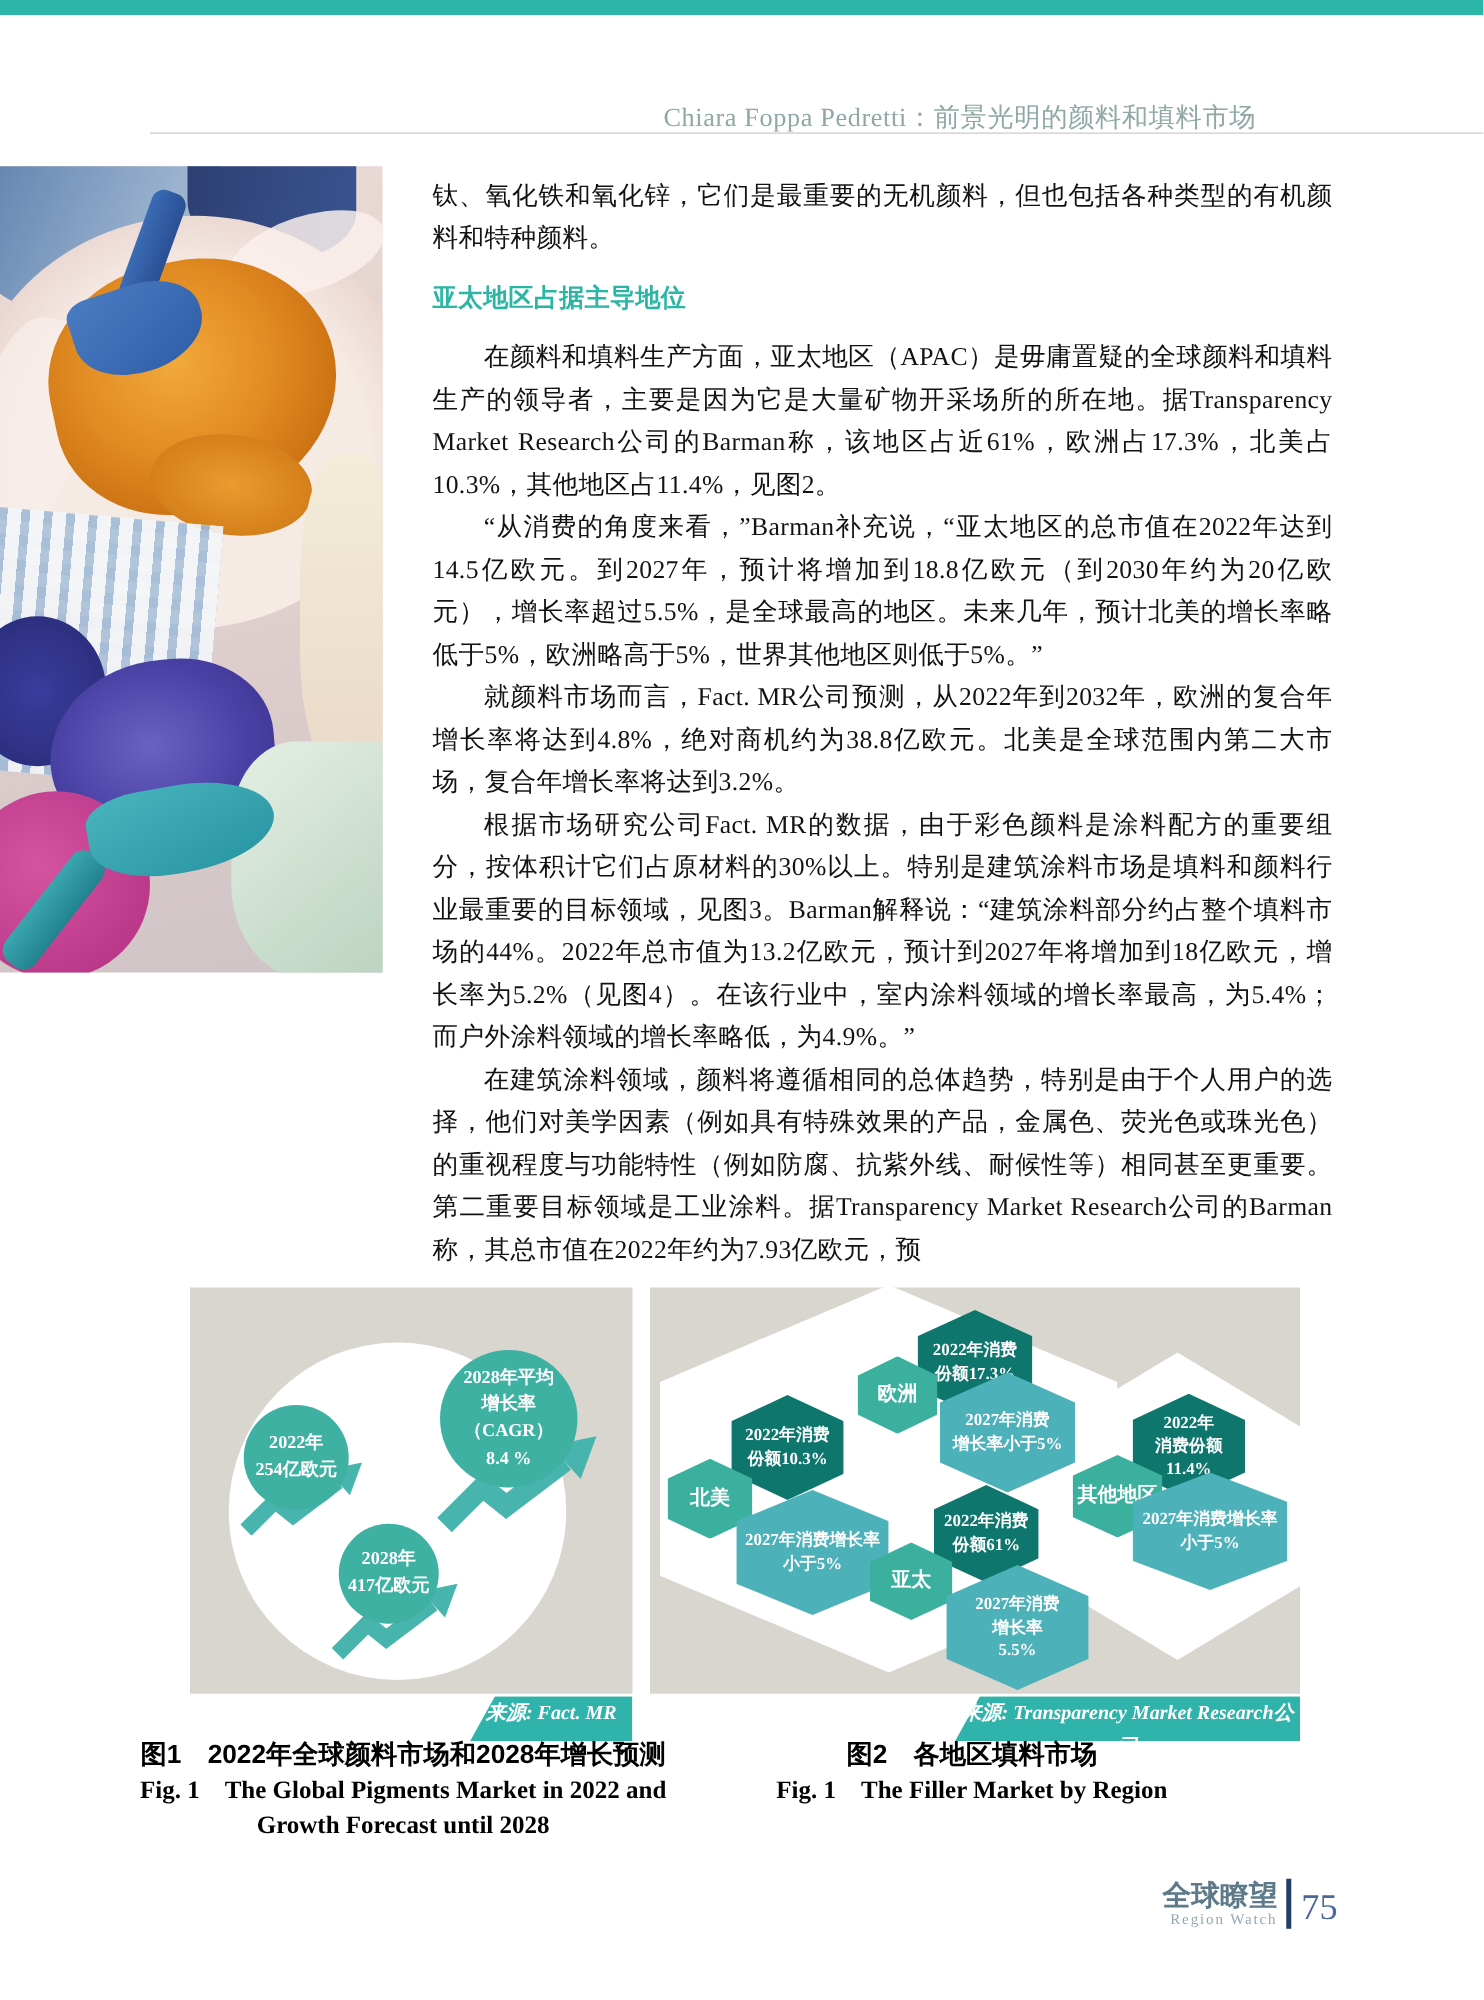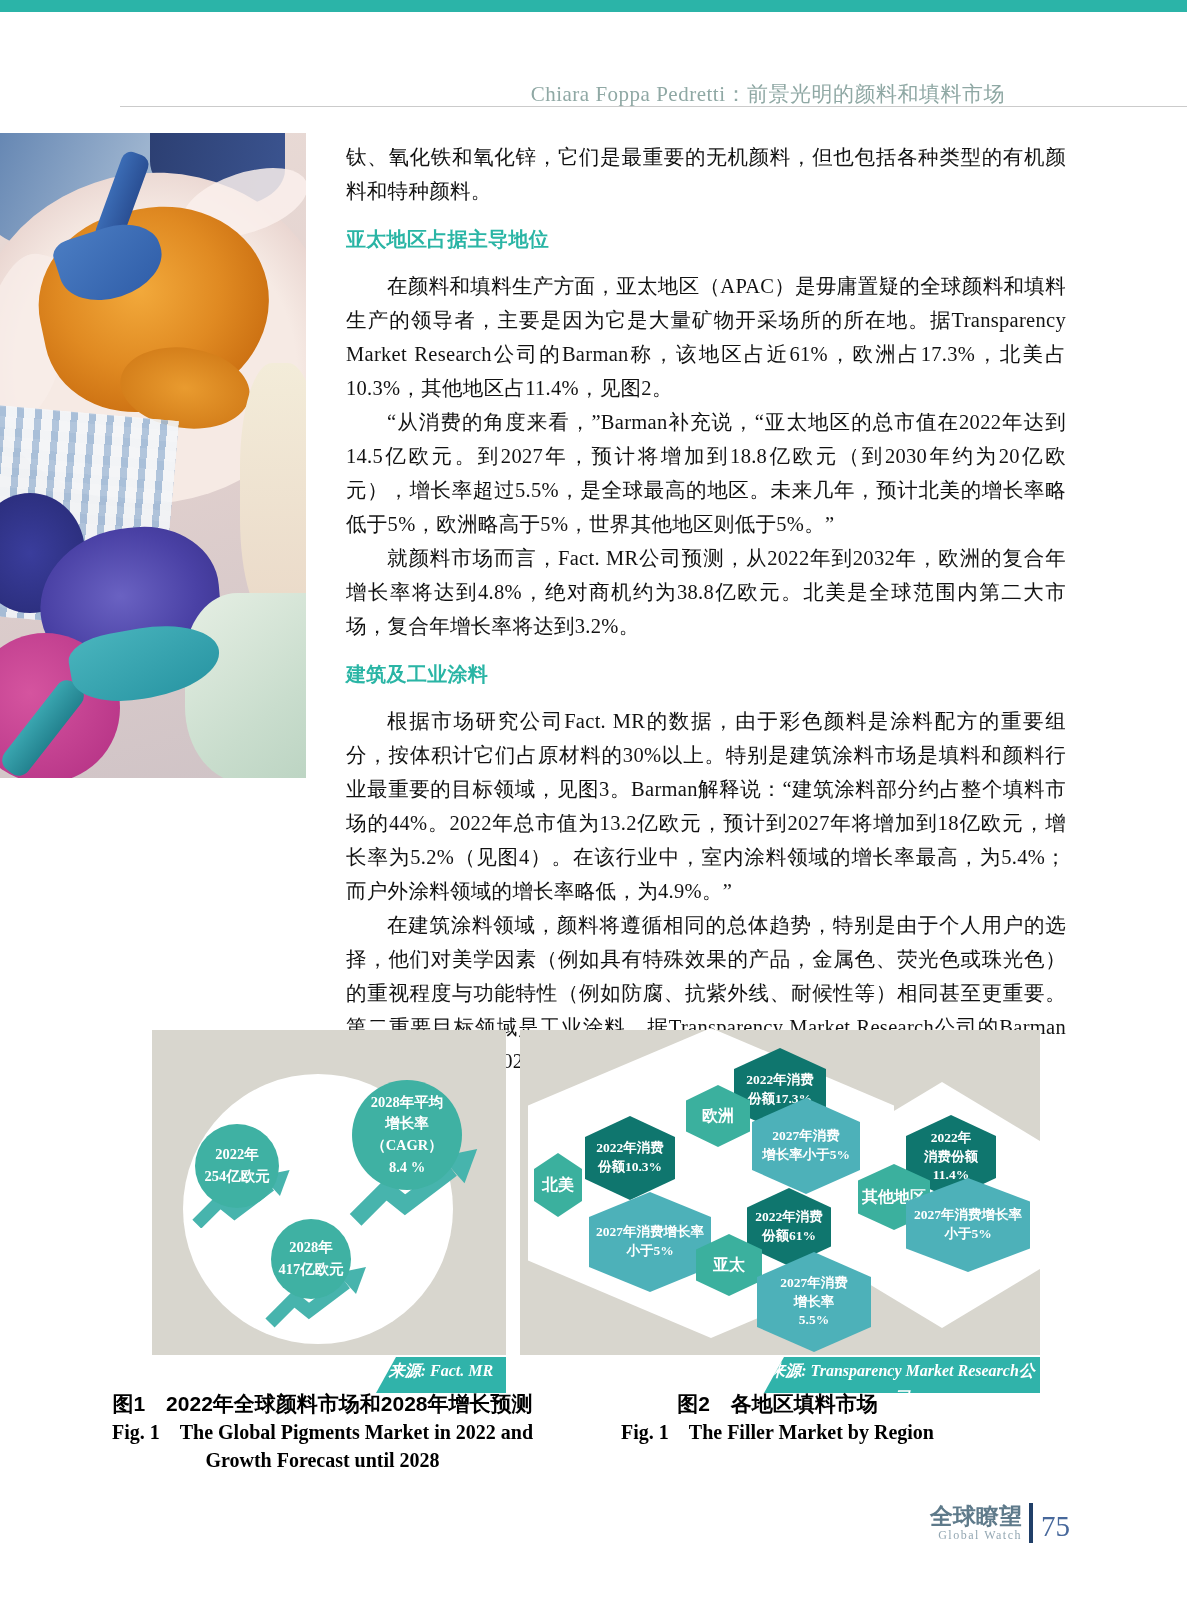--- a/index.html
+++ b/index.html
@@ -110,21 +110,20 @@
     <div class="ph ph-tscoop-handle"></div>
     <div class="ph ph-tscoop"></div>
   </div>
 
   <div class="article">
     <p class="no-indent">钛、氧化铁和氧化锌，它们是最重要的无机颜料，但也包括各种类型的有机颜料和特种颜料。</p>
     <div class="sec-h">亚太地区占据主导地位</div>
     <p>在颜料和填料生产方面，亚太地区（APAC）是毋庸置疑的全球颜料和填料生产的领导者，主要是因为它是大量矿物开采场所的所在地。据Transparency Market Research公司的Barman称，该地区占近61%，欧洲占17.3%，北美占10.3%，其他地区占11.4%，见图2。</p>
     <p>“从消费的角度来看，”Barman补充说，“亚太地区的总市值在2022年达到14.5亿欧元。到2027年，预计将增加到18.8亿欧元（到2030年约为20亿欧元），增长率超过5.5%，是全球最高的地区。未来几年，预计北美的增长率略低于5%，欧洲略高于5%，世界其他地区则低于5%。”</p>
     <p>就颜料市场而言，Fact. MR公司预测，从2022年到2032年，欧洲的复合年增长率将达到4.8%，绝对商机约为38.8亿欧元。北美是全球范围内第二大市场，复合年增长率将达到3.2%。</p>
-    <div class="sec-h">建筑及工业涂料</div>
     <p>根据市场研究公司Fact. MR的数据，由于彩色颜料是涂料配方的重要组分，按体积计它们占原材料的30%以上。特别是建筑涂料市场是填料和颜料行业最重要的目标领域，见图3。Barman解释说：“建筑涂料部分约占整个填料市场的44%。2022年总市值为13.2亿欧元，预计到2027年将增加到18亿欧元，增长率为5.2%（见图4）。在该行业中，室内涂料领域的增长率最高，为5.4%；而户外涂料领域的增长率略低，为4.9%。”</p>
     <p>在建筑涂料领域，颜料将遵循相同的总体趋势，特别是由于个人用户的选择，他们对美学因素（例如具有特殊效果的产品，金属色、荧光色或珠光色）的重视程度与功能特性（例如防腐、抗紫外线、耐候性等）相同甚至更重要。第二重要目标领域是工业涂料。据Transparency Market Research公司的Barman称，其总市值在2022年约为7.93亿欧元，预</p>
   </div>
 
   <div class="panel panel1">
     <div class="big-circle"></div>
 
     <svg class="arrow" style="left:36px;top:140px;width:122px;height:58px" viewBox="0 0 120 60">
       <polyline points="6,56 30,32 45,44 82,16" fill="none" stroke="#47b4ad" stroke-width="13"></polyline>
       <polygon points="73,6 92,27 102,0" fill="#47b4ad"></polygon>
@@ -154,21 +153,21 @@
   </div>
 
   <div class="panel panel2">
     <div class="hexw" style="left:8px;top:-2px;width:366px;height:310px"></div>
     <div class="hexw" style="left:320px;top:52px;width:204px;height:246px"></div>
 
     <div class="hx hx-share" style="left:65px;top:86px;width:90px;height:84px">
       <span class="prel">2022年消费
 份额10.3%</span>
     </div>
-    <div class="hx hx-region" style="left:14px;top:123px;width:48px;height:64px">
+    <div class="hx hx-region" style="left:14px;top:137px;width:68px;height:64px">
       <span>北美</span>
     </div>
     <div class="hx hx-growth" style="left:69px;top:162px;width:122px;height:100px">
       <span class="prel">2027年消费增长率
 小于5%</span>
     </div>
 
     <div class="hx hx-share" style="left:214px;top:18px;width:92px;height:84px">
       <span class="prel">2022年消费
 份额17.3%</span>
@@ -217,19 +216,19 @@
     <div class="cap-en">Growth Forecast until 2028</div>
   </div>
   <div class="caption cap2">
     <div class="cap-zh">图2　各地区填料市场</div>
     <div class="cap-en">Fig. 1　The Filler Market by Region</div>
   </div>
 
   <div class="footer">
     <div class="f-brand">
       <div class="f-zh">全球瞭望</div>
-      <div class="f-en">Global Watch</div>
+      <div class="f-en">Region Watch</div>
     </div>
     <div class="f-bar"></div>
     <div class="f-num">75</div>
   </div>
 
 </div>
 
 </body></html>

